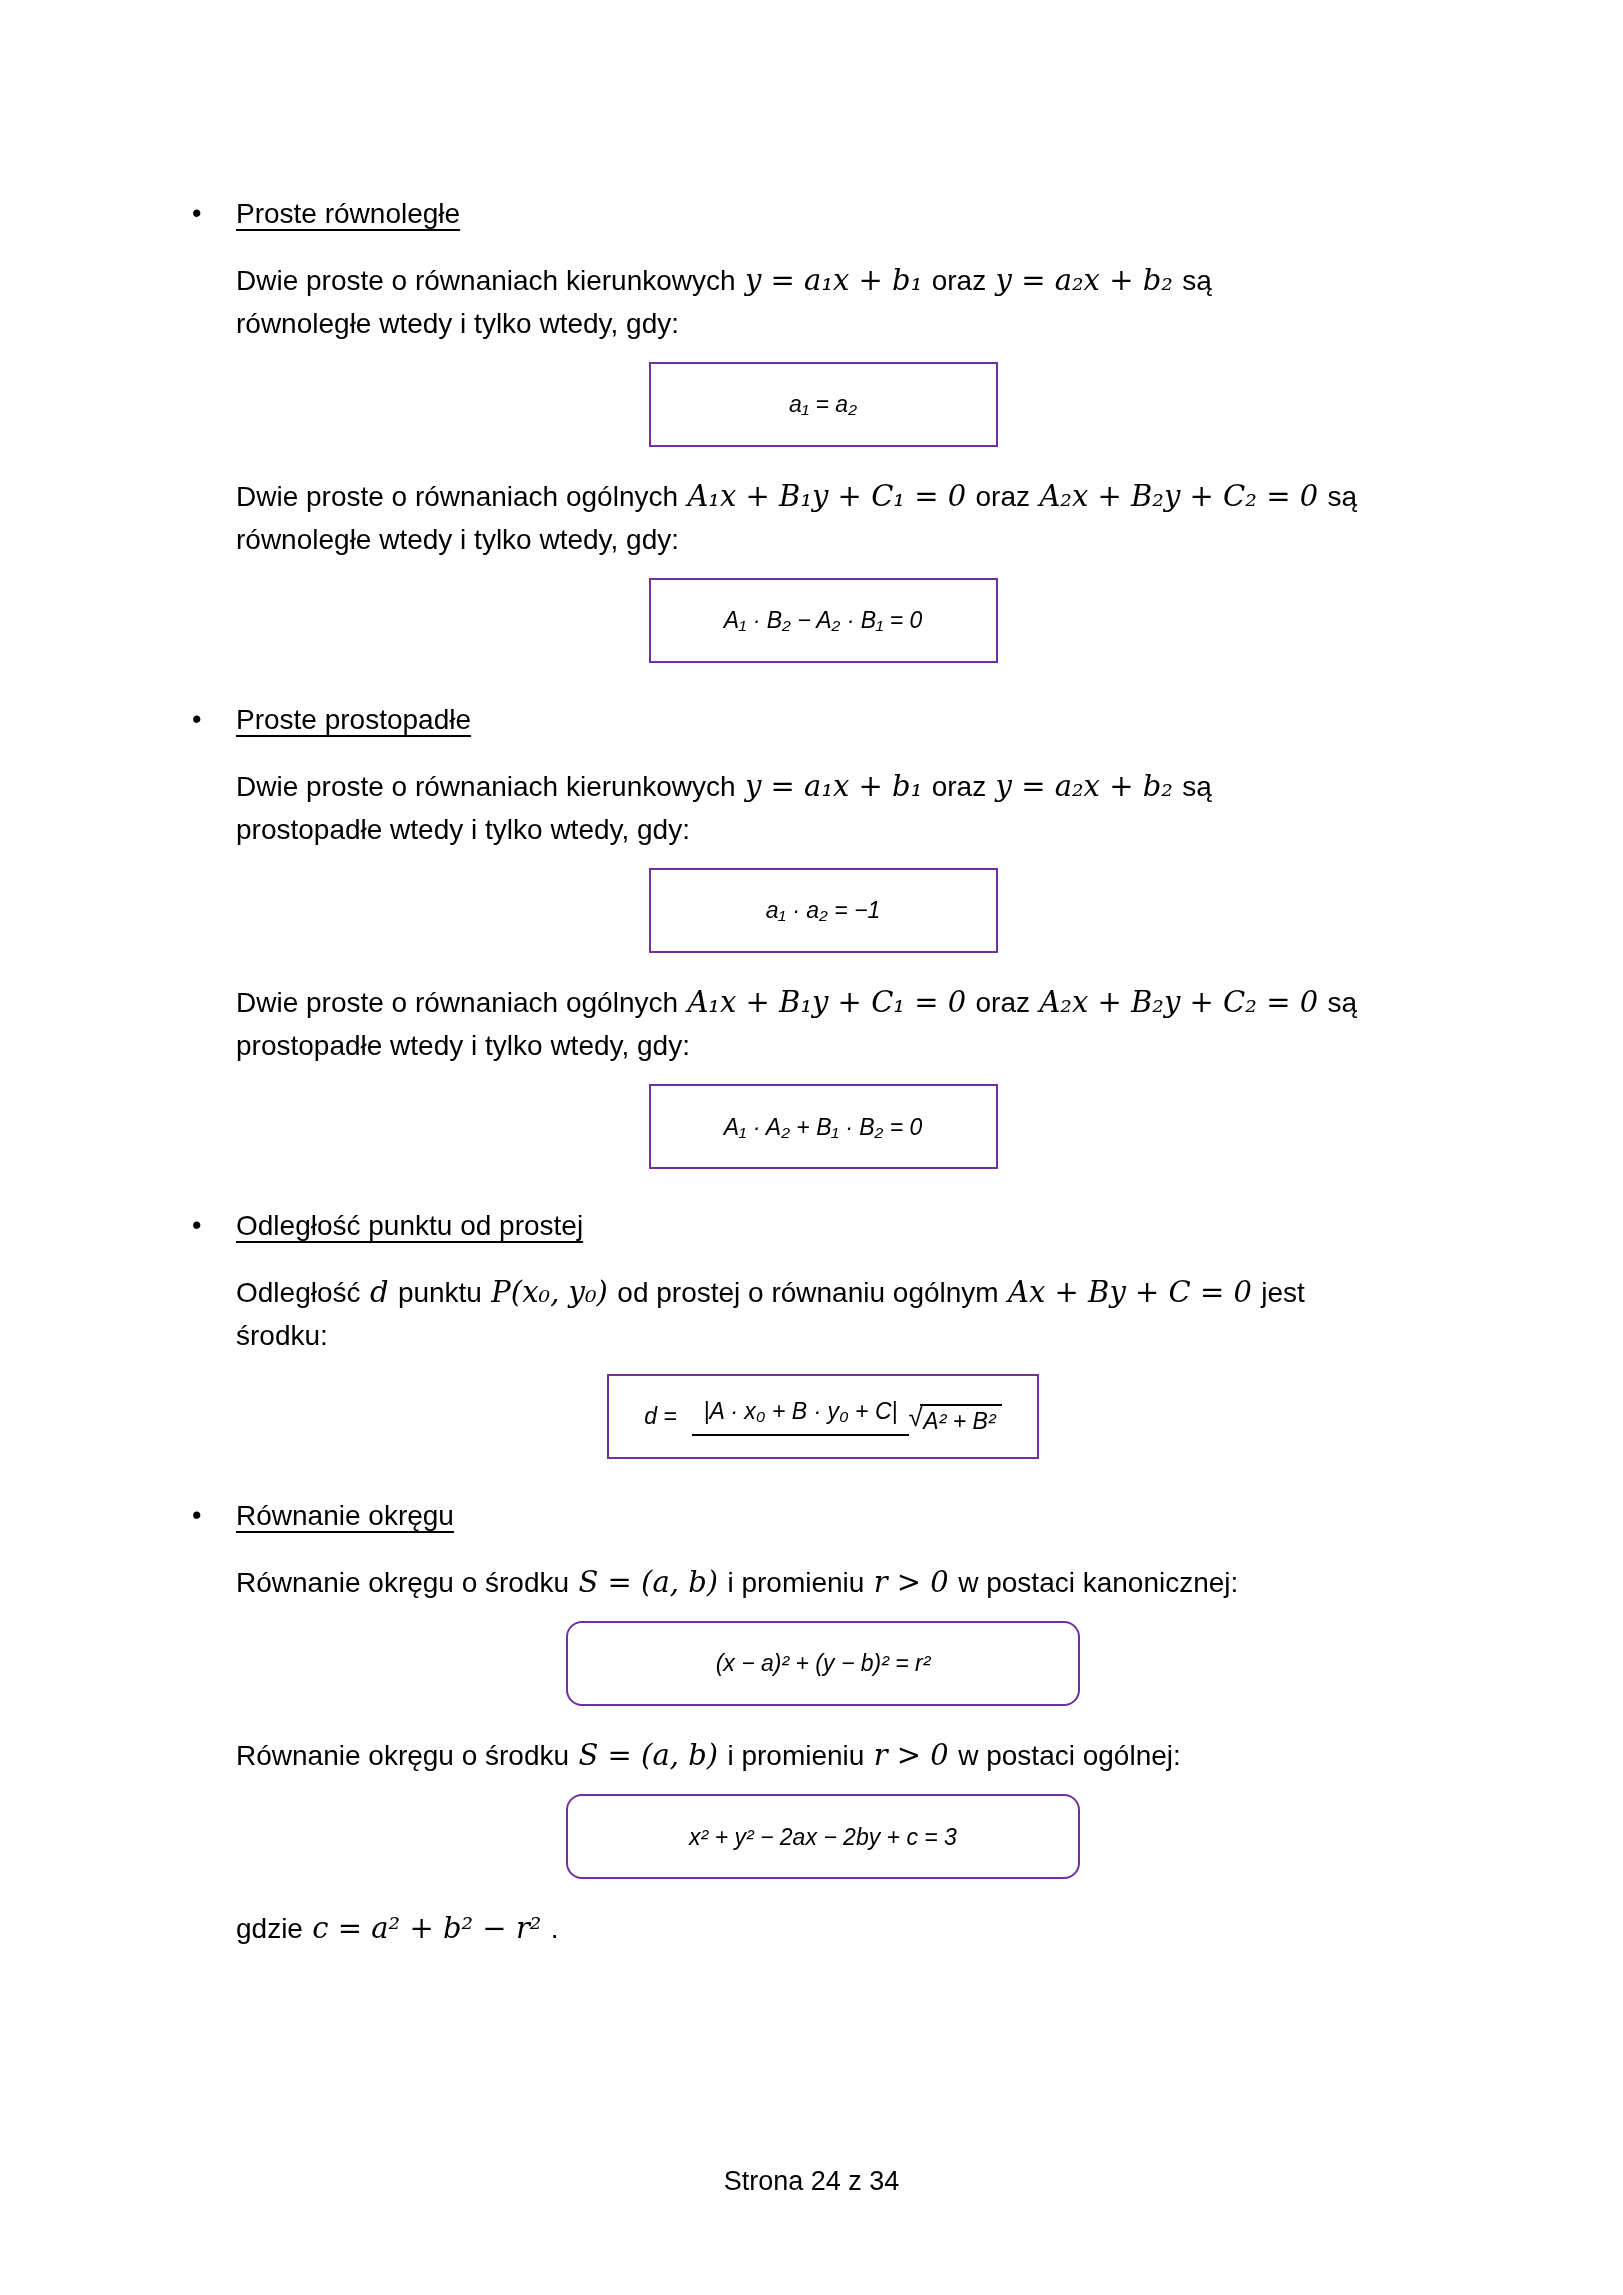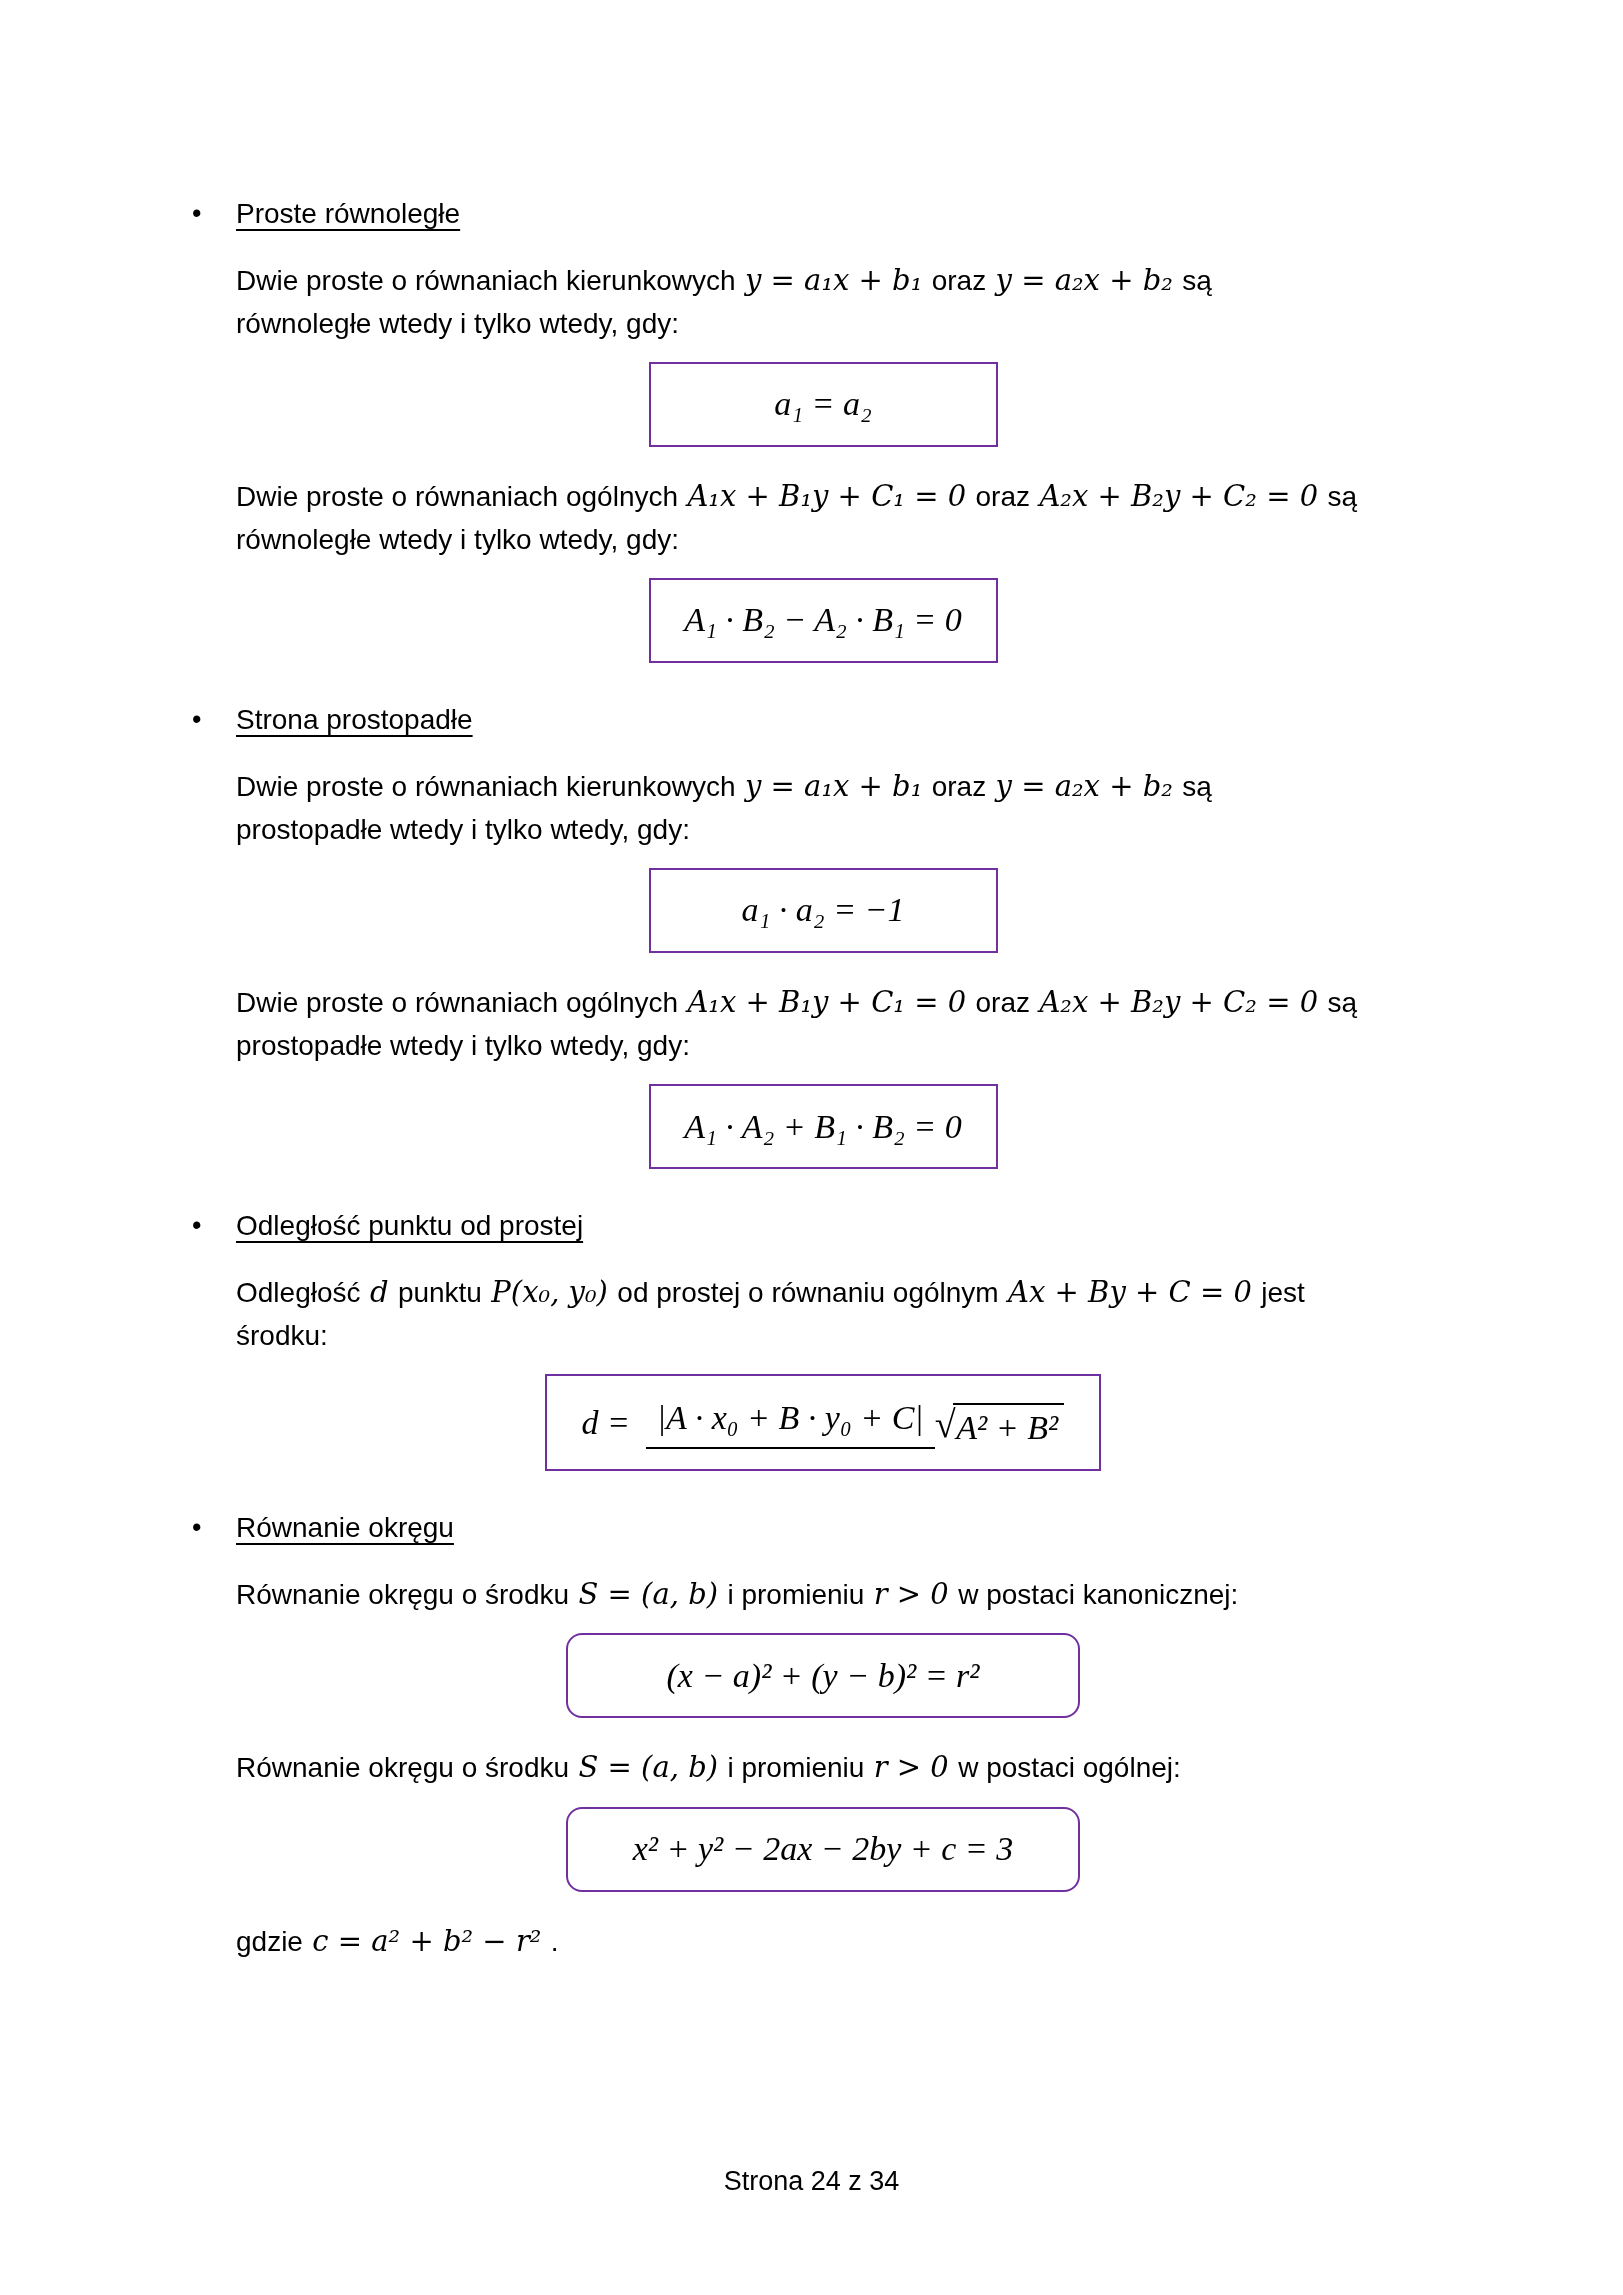--- a/index.html
+++ b/index.html
@@ -53,23 +53,23 @@
     margin:17.3px 0 28px 0;
   }
   .formula-box{
     display:inline-flex;
     justify-content:center;
     align-items:center;
     box-sizing:border-box;
     border:2.4px solid #7030A0;
     min-height:85px;
     padding:9.4px 27px;
-    font-family:Liberation Serif, serif;
+    font-family:Liberation Sans, sans-serif;
     font-style:italic;
-    font-size:34px;
+    font-size:23px;
     line-height:1.25;
     white-space:nowrap;
   }
   .w-sm{min-width:349px;}
   .w-lg{min-width:514px;border-radius:16px;}
   .frac-box{padding:20.4px 35px;}
   .frac-wrap{display:inline-flex;align-items:center;gap:15.7px;}
   .frac{display:inline-flex;flex-direction:row;align-items:center;}
   .frac-num{
     padding:0 11px 7.9px 11px;
@@ -109,21 +109,21 @@
       </div>
       <p class="body-par"><span class="run-text">Dwie proste o równaniach ogólnych</span><span class="run-math">A₁x + B₁y + C₁ = 0</span><span class="run-text">oraz</span><span class="run-math">A₂x + B₂y + C₂ = 0</span><span class="run-text">są</span><br><span class="run-text">równoległe wtedy i tylko wtedy, gdy:</span></p>
       <div class="box-row">
         <div class="formula-box w-sm">A₁ · B₂ − A₂ · B₁ = 0</div>
       </div>
     </div>
 
     <div class="section">
       <div class="heading-row">
         <span class="bullet">•</span>
-        <h2 class="heading">Strona prostopadłe</h2>
+        <h2 class="heading">Proste prostopadłe</h2>
       </div>
       <p class="body-par"><span class="run-text">Dwie proste o równaniach kierunkowych</span><span class="run-math">y = a₁x + b₁</span><span class="run-text">oraz</span><span class="run-math">y = a₂x + b₂</span><span class="run-text">są</span><br><span class="run-text">prostopadłe wtedy i tylko wtedy, gdy:</span></p>
       <div class="box-row">
         <div class="formula-box w-sm">a₁ · a₂ = −1</div>
       </div>
       <p class="body-par"><span class="run-text">Dwie proste o równaniach ogólnych</span><span class="run-math">A₁x + B₁y + C₁ = 0</span><span class="run-text">oraz</span><span class="run-math">A₂x + B₂y + C₂ = 0</span><span class="run-text">są</span><br><span class="run-text">prostopadłe wtedy i tylko wtedy, gdy:</span></p>
       <div class="box-row">
         <div class="formula-box w-sm">A₁ · A₂ + B₁ · B₂ = 0</div>
       </div>
     </div>

